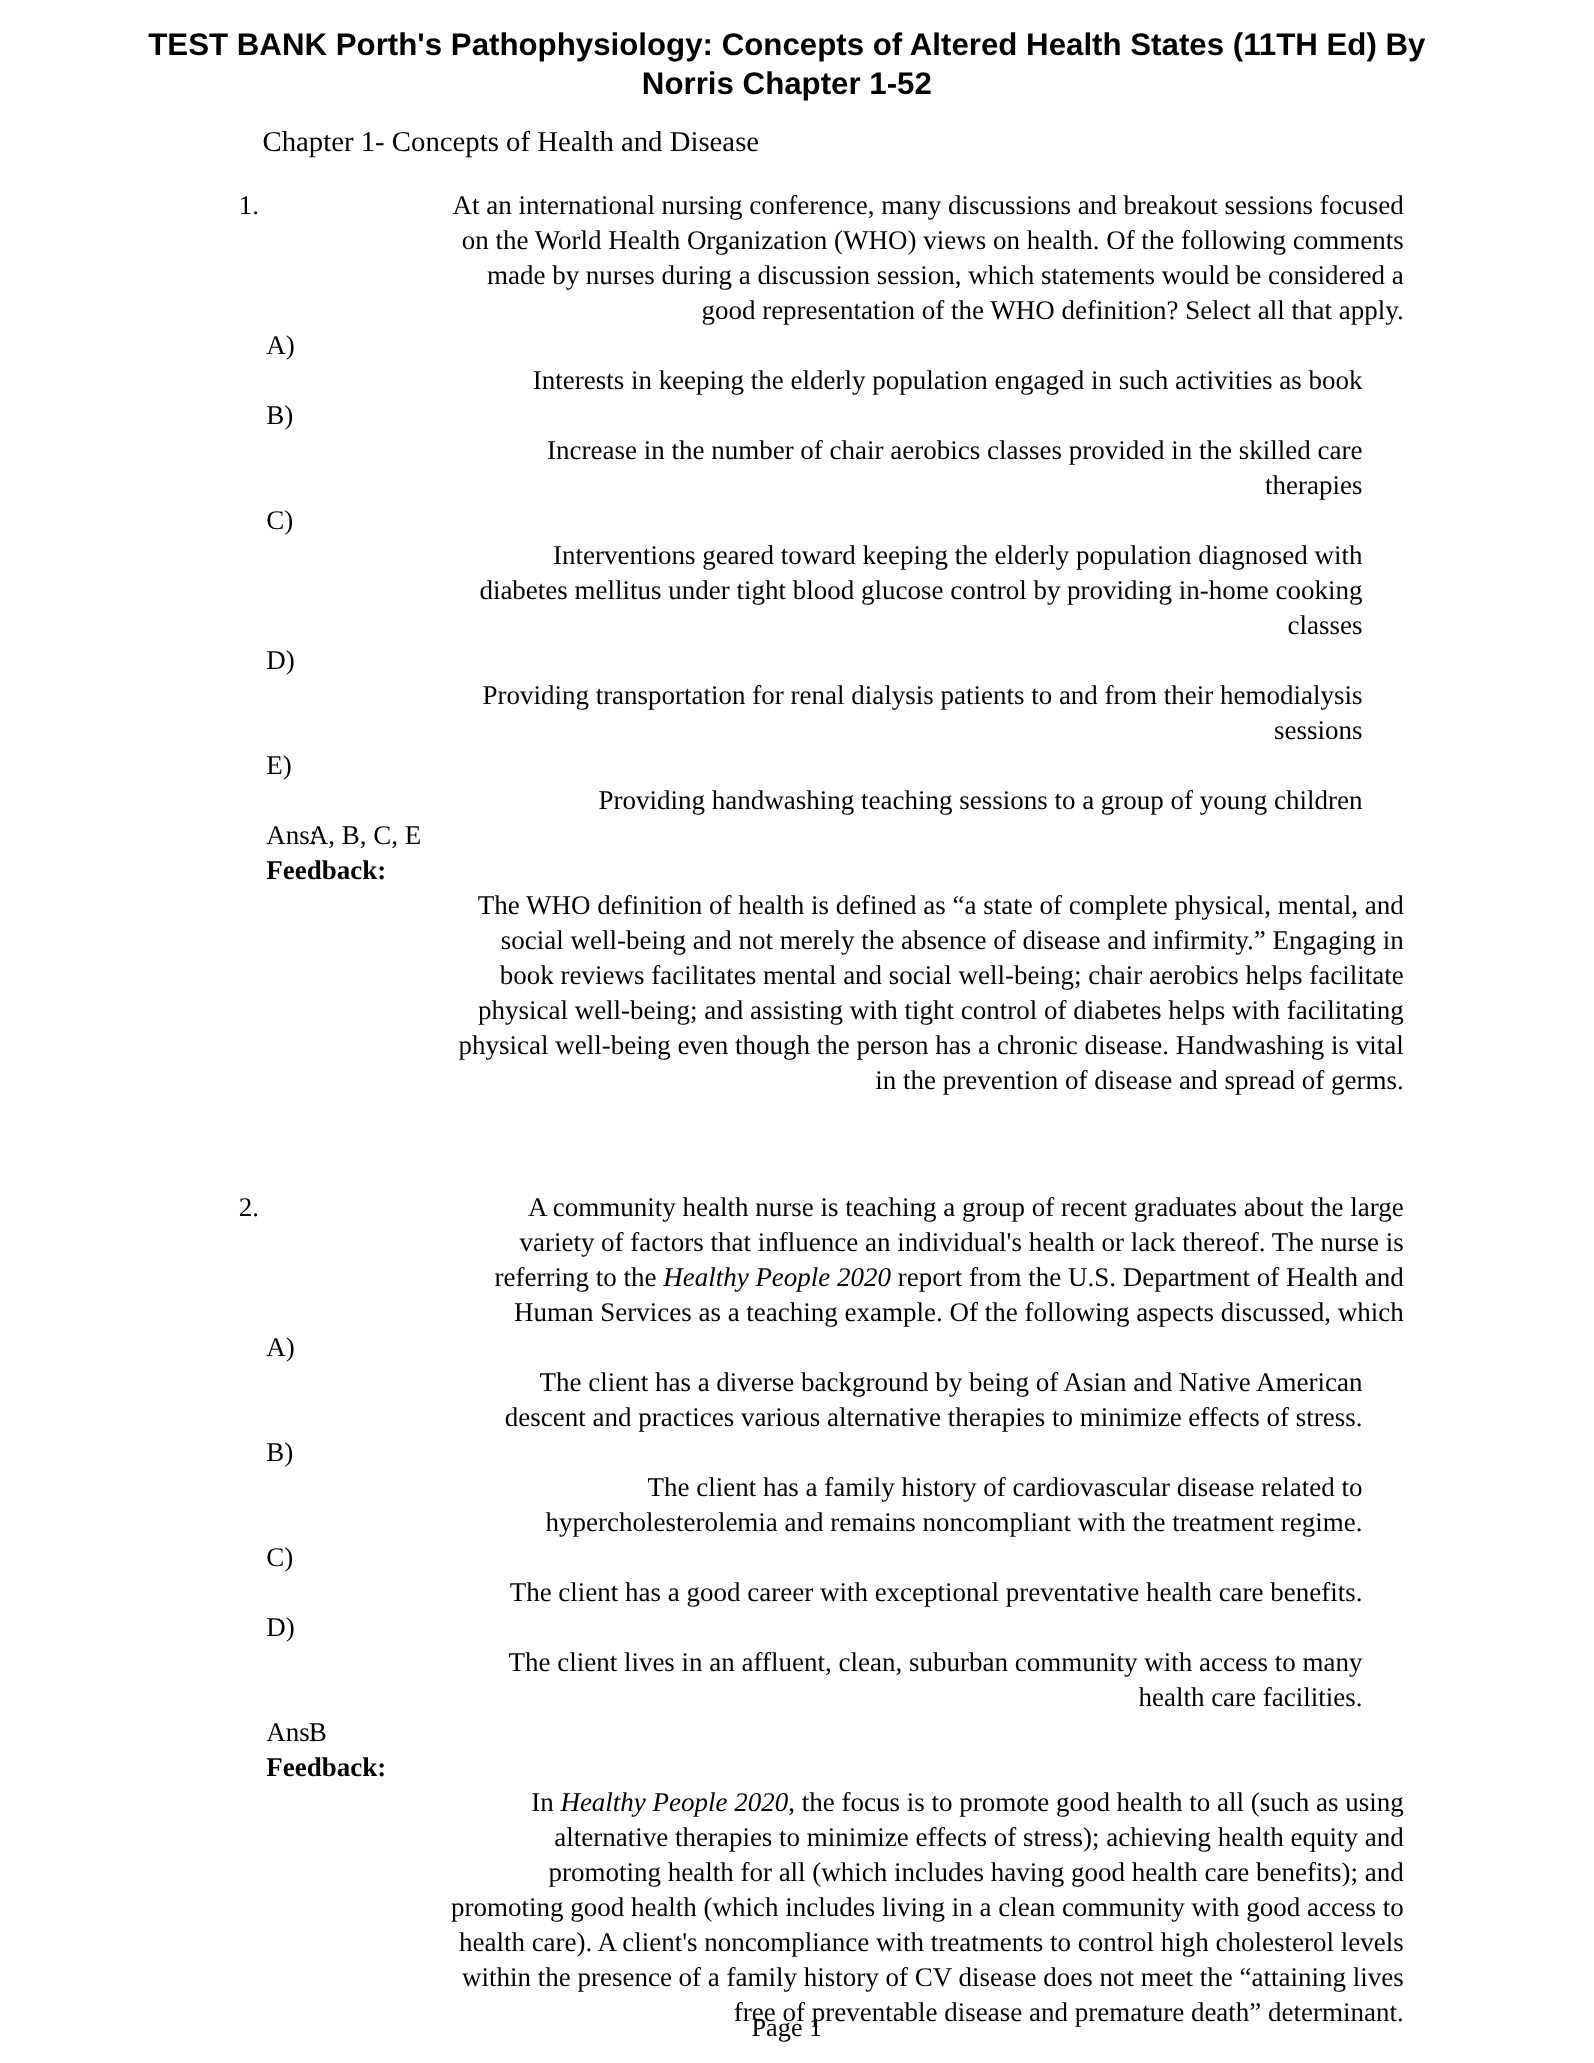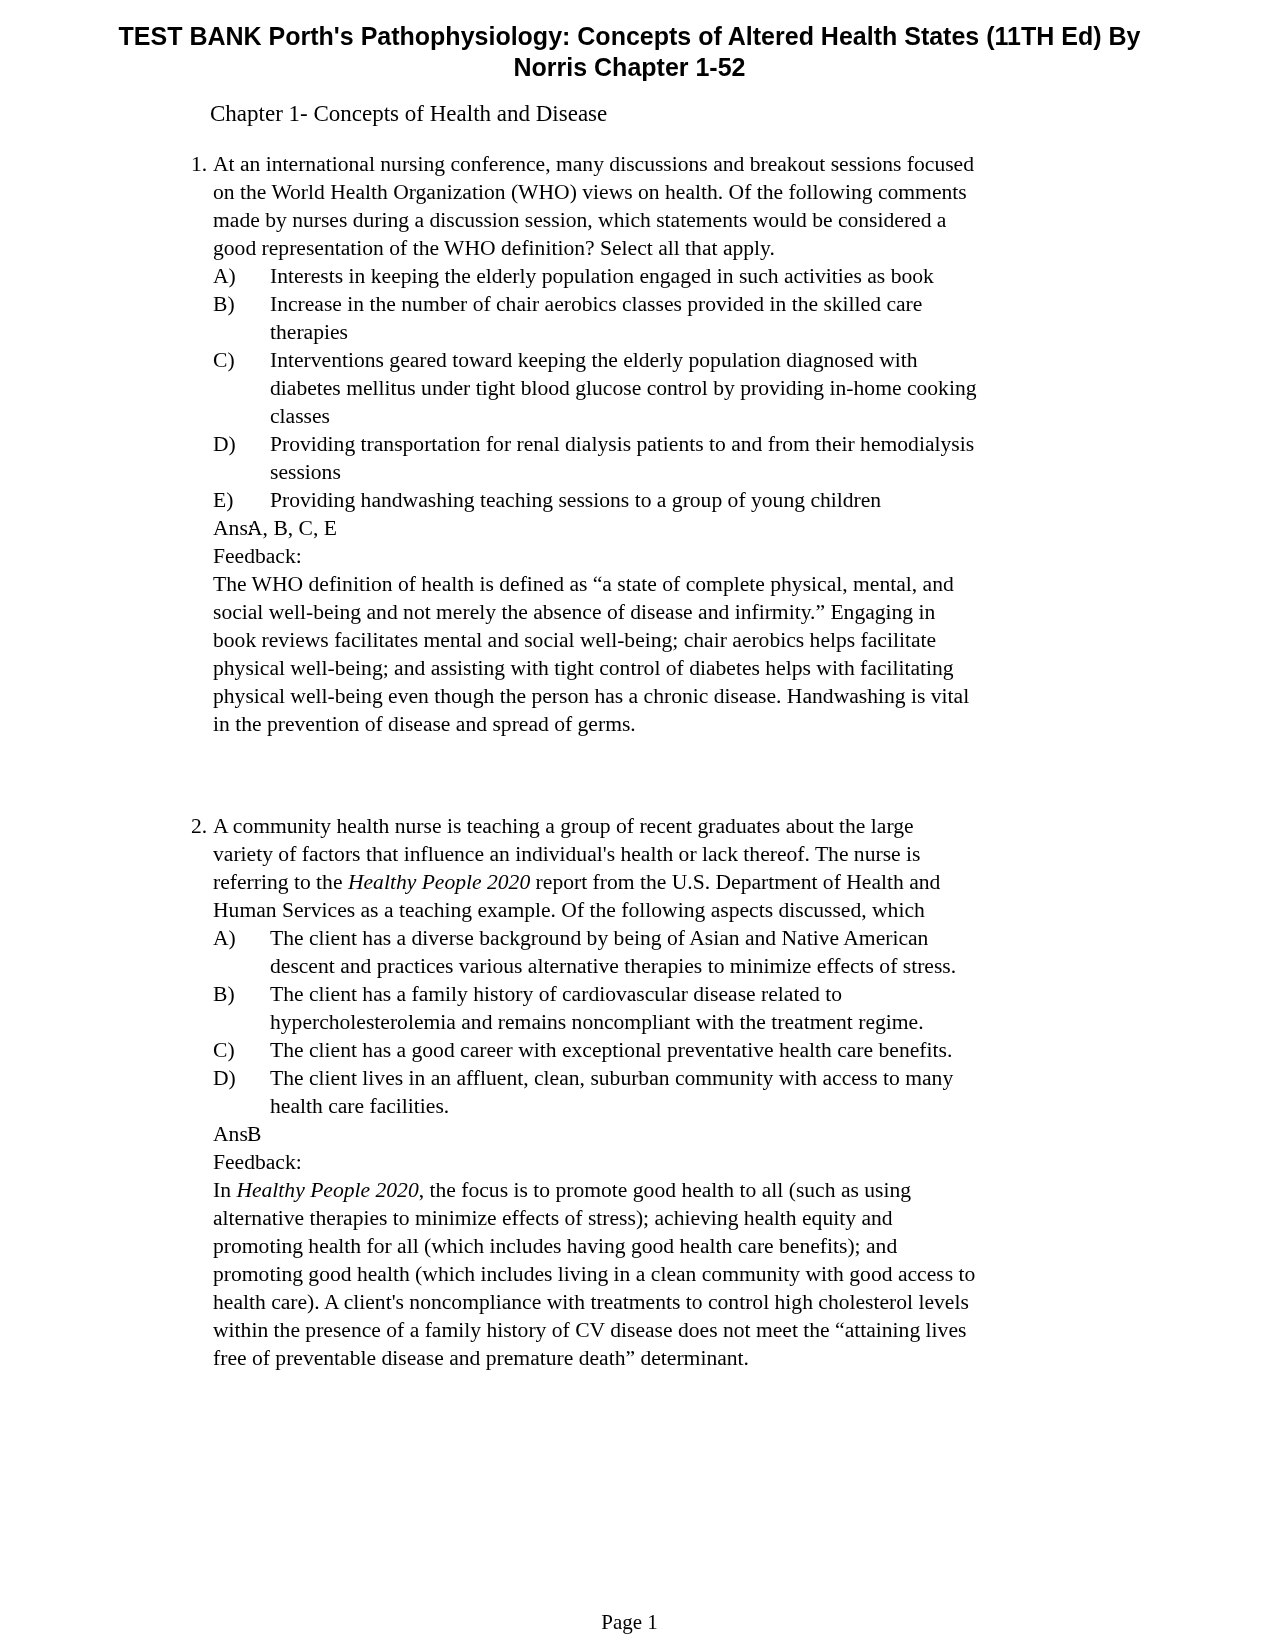--- a/index.html
+++ b/index.html
@@ -29,25 +29,25 @@
       font-size: 23px;
       line-height: 28px;
     }
     .question { display: flex; margin-left: 191px; }
     .q1 { margin-top: 22px; }
     .q2 { margin-top: 74px; }
     .q-num { width: 22px; flex-shrink: 0; }
     .q-body { width: 910px; }
     .opt { display: flex; }
     .opt-letter { width: 57px; flex-shrink: 0; }
-    .opt-text { width: 820px; }
+    .opt-text { width: 820px; margin-top: 28px; }
     .ans-row { display: flex; }
     .ans-label { width: 34px; flex-shrink: 0; }
-    .fb-label { font-weight: normal; }
-    .lines .line { min-height: 28px; }
+    .fb-label { font-weight: bold; }
+    .lines .line { min-height: 28px; text-align: right; }
     .footer {
       position: absolute;
       top: 1608px;
       left: 0;
       width: 100%;
       text-align: center;
       font-size: 21px;
     }
   </style>
 </head>

